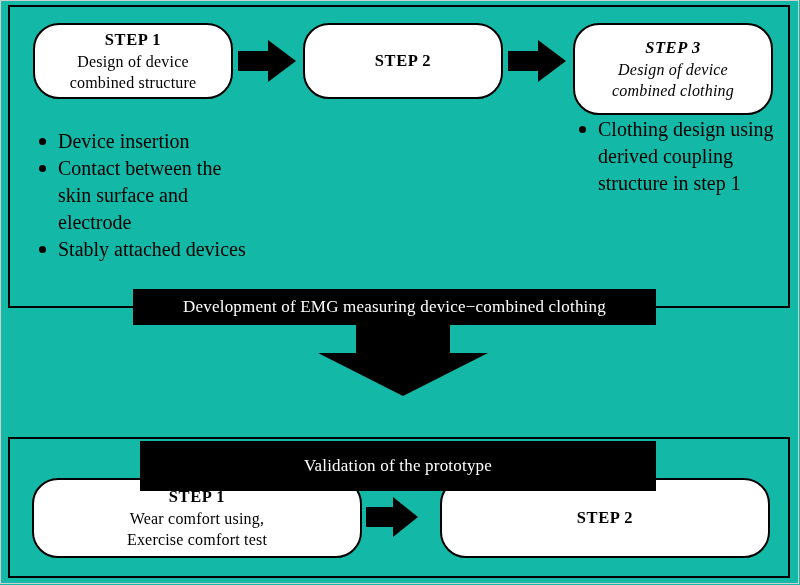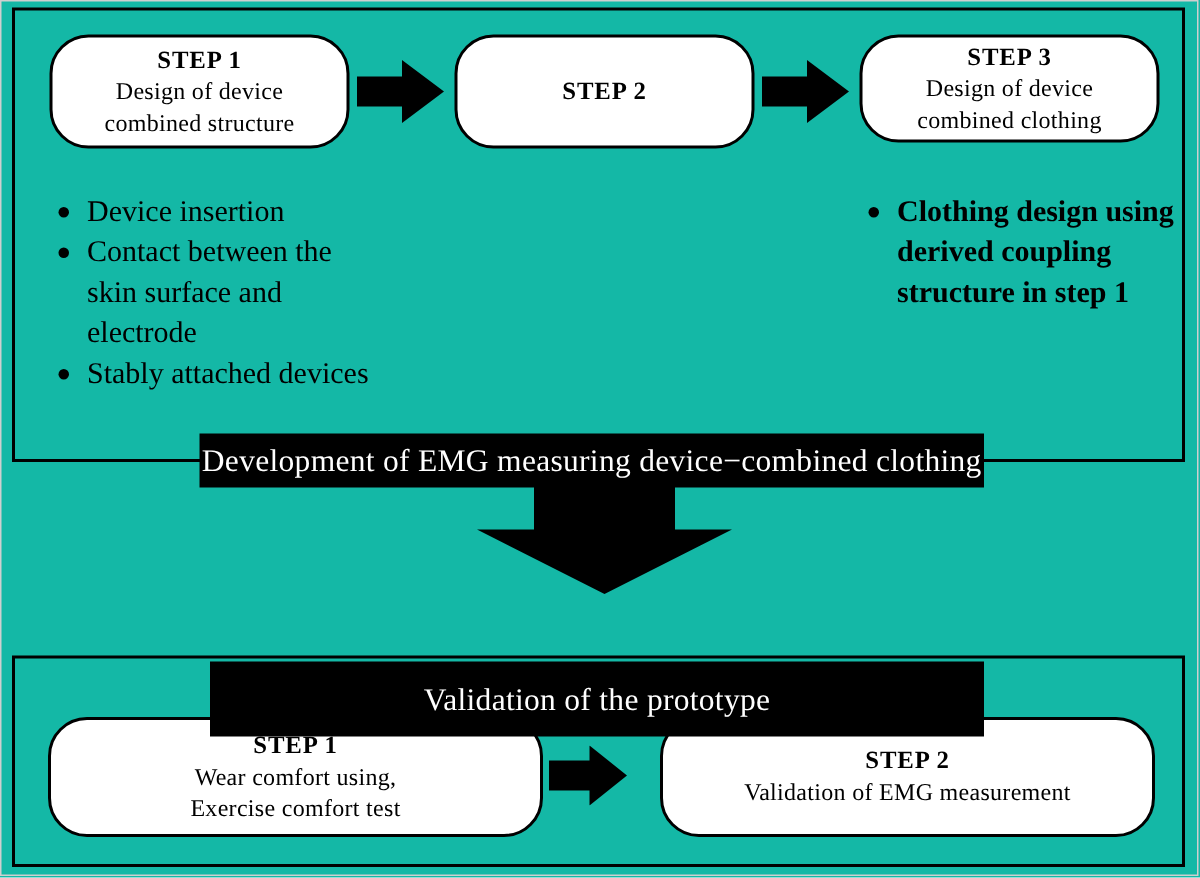--- a/index.html
+++ b/index.html
@@ -51,21 +51,21 @@
     font-size:16.5px;
     letter-spacing:.6px;
   }
   .step-desc{
     font-size:16px;
     letter-spacing:.2px;
   }
 
   #step-1{ left:33px;  top:23px;  width:200px; height:76px; }
   #step-2{ left:303px; top:23px;  width:200px; height:76px; }
-  #step-3{ left:573px; top:23px;  width:200px; height:72px; }
+  #step-3{ left:573px; top:23px;  width:200px; height:92px;font-style:italic; }
 
   #vstep-1{ left:32px;  top:478px; width:330px; height:80px; }
   #vstep-2{ left:440px; top:478px; width:330px; height:80px; }
 
   
   .arrow-right{
     position:absolute;
     width:58px;
     height:42px;
   }
@@ -85,21 +85,21 @@
   #arrow-down svg{ display:block; width:100%; height:100%; }
 
   
   .bullet-col{
     position:absolute;
     font-size:20px;
     line-height:27px;
   }
   #bullets-1{ left:38px;  top:128px; width:250px; }
   #bullets-2{ left:308px; top:128px; width:250px; }
-  #bullets-3{ left:578px; top:128px; width:210px;font-weight:bold; }
+  #bullets-3{ left:578px; top:116px; width:210px; }
 
   .bullet-item{
     position:relative;
     padding-left:20px;
     margin:0 0 0 0;
   }
   .bullet-dot{
     position:absolute;
     left:1px;
     top:10px;
@@ -111,21 +111,21 @@
   .bullet-text{ display:block; }
 
   
   .banner{
     position:absolute;
     background:#000000;
     color:#ffffff;
     display:flex;
     align-items:center;
     justify-content:center;
-    font-size:21px;
+    font-size:17px;
     letter-spacing:.2px;
     z-index:5;
     text-align:center;
   }
   #banner-dev{ left:133px; top:289px; width:523px; height:36px; }
   #banner-val{ left:140px; top:412px; width:516px; height:50px;margin-top:29px; }
 </style>
 </head>
 <body>
 
@@ -213,16 +213,15 @@
   </div>
 
   <div id="arrow-v" class="arrow-right">
     <svg viewBox="0 0 52 40" preserveAspectRatio="none" aria-hidden="true">
       <polygon points="0,10 27,10 27,0 52,20 27,40 27,30 0,30" fill="#000000"></polygon>
     </svg>
   </div>
 
   <div id="vstep-2" class="step-box">
     <span class="step-title">STEP 2</span>
-    <span class="step-desc">Validation of EMG measurement</span>
   </div>
 
 </div>
 
 </body></html>

